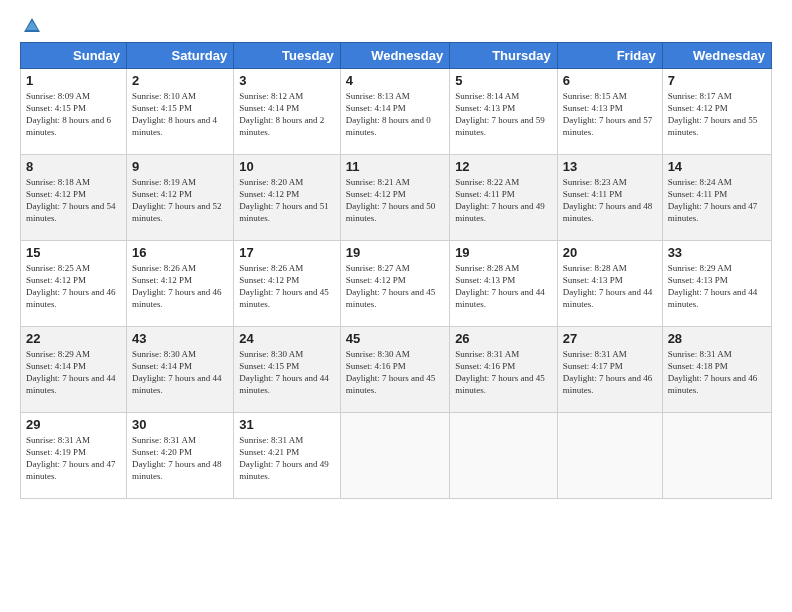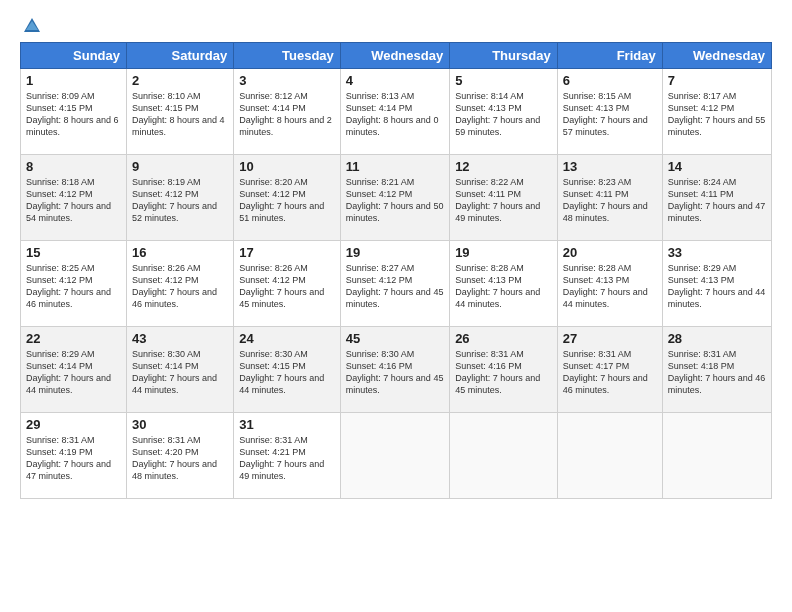--- a/index.html
+++ b/index.html
@@ -90,20 +90,21 @@
       font-size: 13px;
       font-weight: bold;
       color: #222;
       display: block;
       margin-bottom: 2px;
     }
     .day-info {
       font-size: 9px;
       color: #333;
       line-height: 1.35;
+      font-family: Liberation Serif, serif;
     }
     .empty-cell {
       background: #f9f9f9 !important;
     }
     .calendar tbody tr:nth-child(odd) td {
       background: #ffffff;
     }
     .calendar tbody tr:nth-child(even) td {
       background: #f2f2f2;
     }

